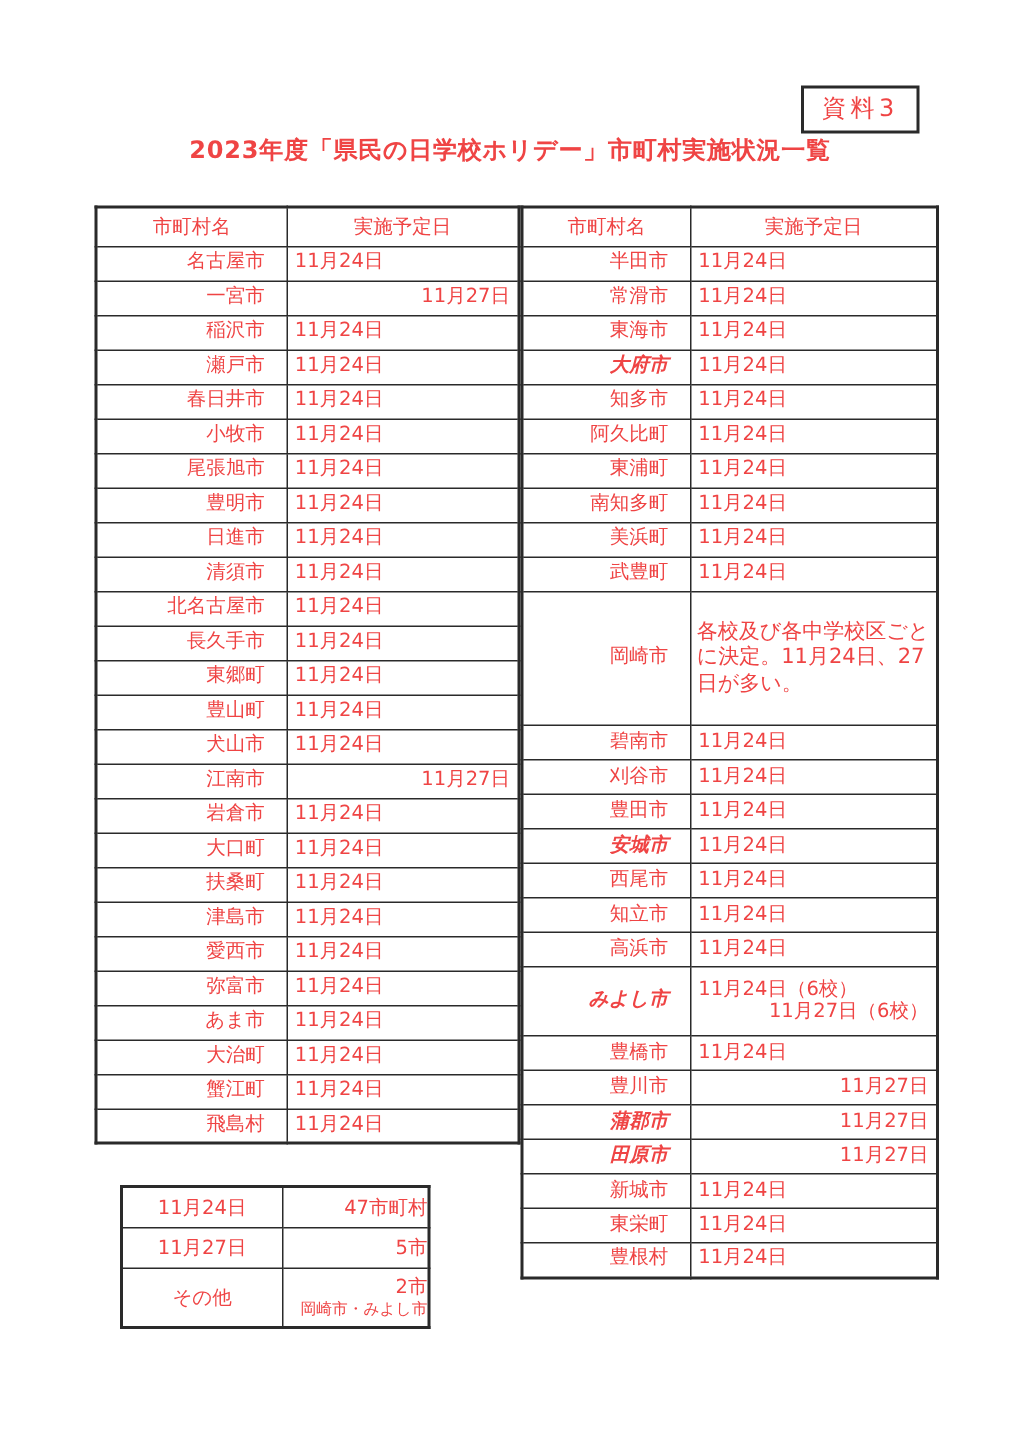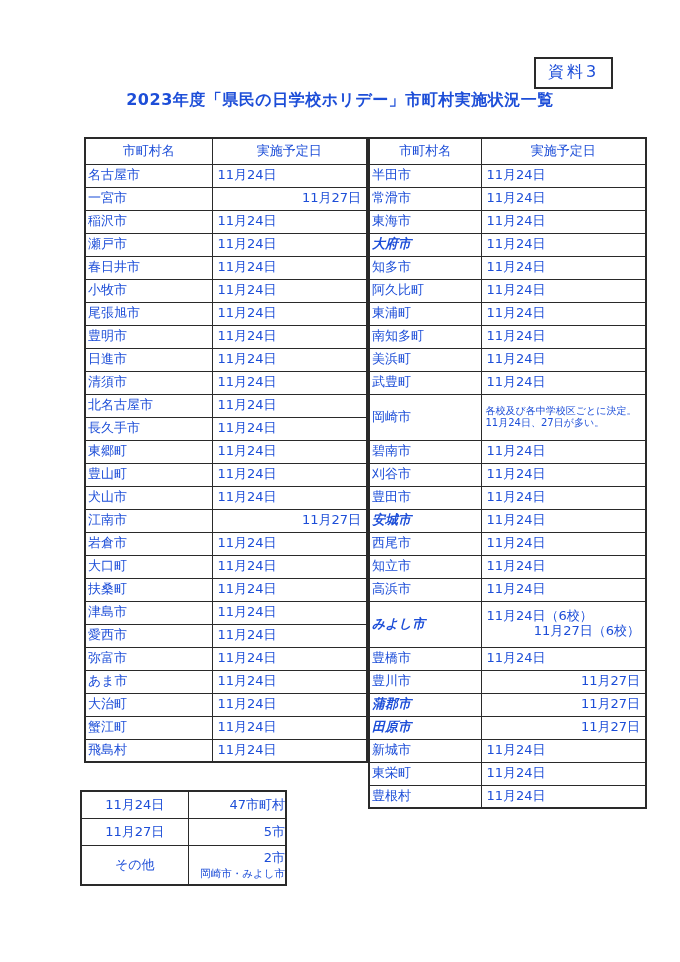--- a/index.html
+++ b/index.html
@@ -1,45 +1,45 @@
 <!DOCTYPE html>
 <html><head>
 <meta charset="utf-8">
 <style>
   * { margin:0; padding:0; box-sizing:border-box; }
   html,body { background:#ffffff; }
   .sheet {
     position:relative; width:680px; height:962px; background:#ffffff;
-    color:#1d4ed8; font-family:"DejaVu Sans", sans-serif; overflow:hidden;
+    color:#ef4444; font-family:"DejaVu Sans", sans-serif; overflow:hidden;
   }
   .doc-tag {
     position:absolute; top:57px; left:534px;
     border:2px solid #2a2a2a; padding:3px 12px 4px 12px;
     font-size:16px; letter-spacing:3px; white-space:nowrap;
   }
   .title {
     position:absolute; top:90px; left:0; width:100%;
     text-align:center; font-size:16px; font-weight:bold; letter-spacing:0.5px;
   }
-  .tables { position:absolute; top:137px; left:63px; display:flex; align-items:flex-start;margin-left:21px; }
+  .tables { position:absolute; top:137px; left:63px; display:flex; align-items:flex-start; }
   table { border-collapse:collapse; table-layout:fixed; }
   .mtable { border:2px solid #2a2a2a; }
   .mtable.left  { width:282px; }
   .mtable.right { width:277px; }
   .mtable th, .mtable td { border:1px solid #2a2a2a; overflow:hidden; }
   .mtable th { height:26px; font-size:13px; font-weight:normal; text-align:center; }
   .mtable td { height:23px; font-size:13px; line-height:1.15; }
   .mtable tr.tall td { height:46px; }
-  td.name { text-align:left; padding:0 2px; }
+  td.name { text-align:right; padding:0 14px; }
   td.name.bold { font-weight:bold;font-style:italic; }
   td.date { padding:0 5px; vertical-align:middle; }
   .dline { width:100%; }
   .dline.left  { text-align:left; }
   .dline.right { text-align:right; }
-  td.date.note { font-size:10px; line-height:1.25; padding:2px 4px; text-align:left; }
+  td.date.note { font-size:14px; line-height:1.25; padding:18px 4px; text-align:left; }
   .stable { position:absolute; top:790px; left:80px; width:205px; border:2px solid #2a2a2a; }
   .stable td { border:1px solid #2a2a2a; text-align:center; font-size:13px; }
   .stable td.s-label { width:107px; height:27px; }
   .stable td.s-value { width:98px;  height:27px;text-align:right; }
   .stable tr.last td { height:40px; }
   .s-note { font-size:10.5px; line-height:1.3; }
 </style>
 </head>
 <body>
 

